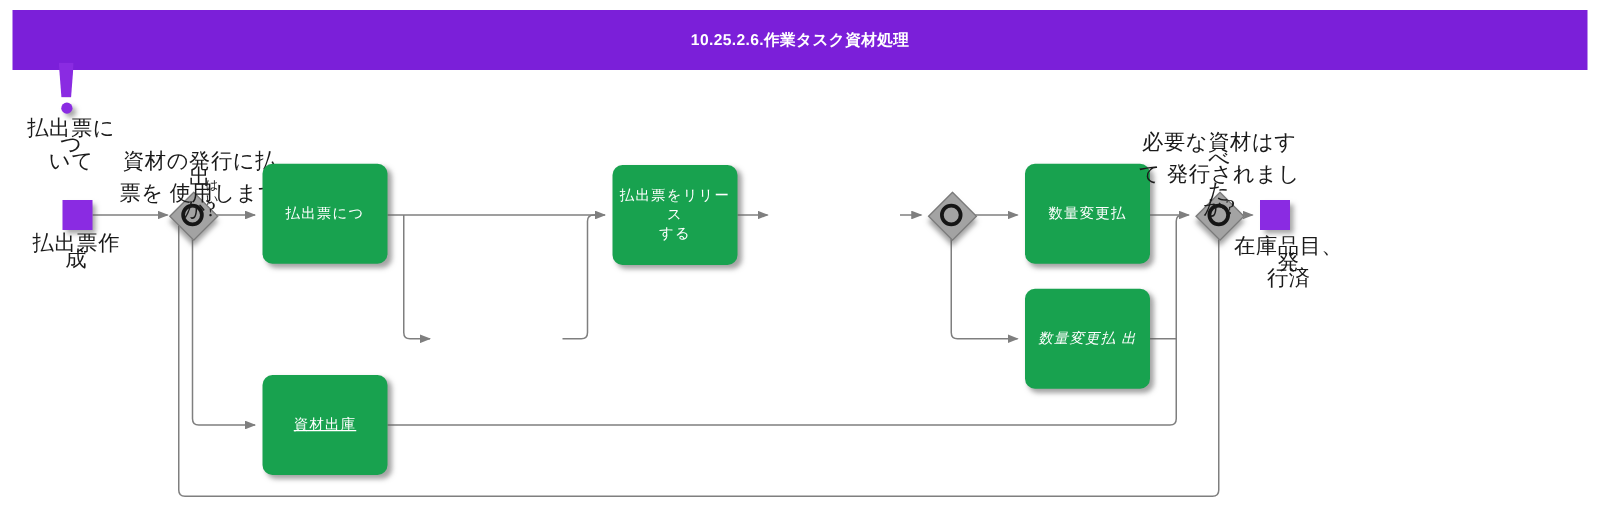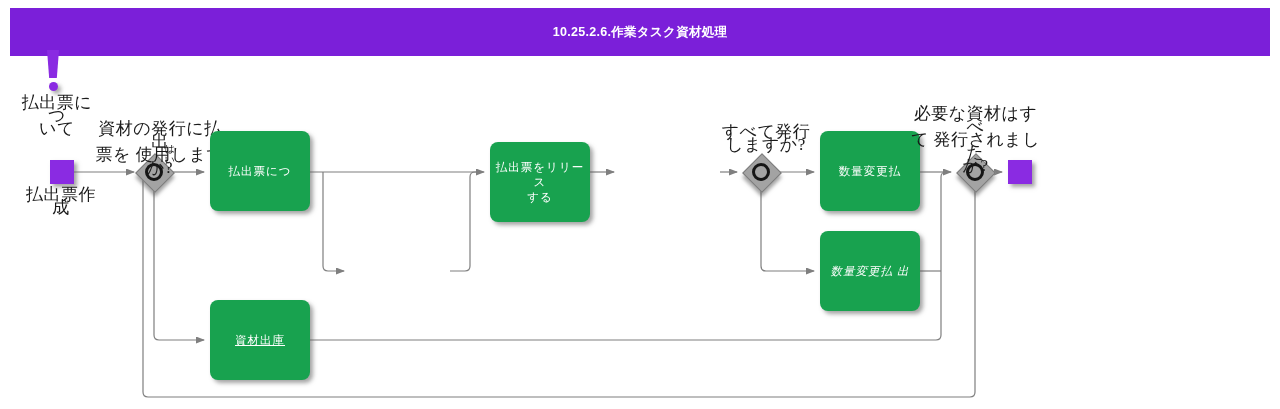--- a/index.html
+++ b/index.html
@@ -109,37 +109,37 @@
     <div class="dshape"></div>
     <div class="dcircle"></div>
   </div>
   <div class="lbl" style="left:95px;top:122px;width:130px;">資材の発行に払出
 票を 使用しますか?</div>
   <div class="lbl small" style="left:163px;top:143px;width:14px;">は
 い</div>
 
   <div class="task" style="left:210px;top:131px;">払出票につ</div>
   <div class="task" style="left:210px;top:300px;text-decoration:underline;">資材出庫</div>
-  <div class="task" style="left:490px;top:142px;">払出票をリリース
+  <div class="task" style="left:490px;top:132px;">払出票をリリース
 する</div>
 
   <div class="gateway" style="left:741px;top:152px;">
     <div class="dshape"></div>
     <div class="dcircle"></div>
   </div>
-  <div class="lbl" style="left:706px;top:125px;width:120px;">すべて発行
-しますか?</div>
   <div class="lbl" style="left:820px;top:152px;width:30px;">はい</div>
 
   <div class="task" style="left:820px;top:131px;">数量変更払</div>
   <div class="task" style="left:820px;top:231px;font-style:italic;">数量変更払 出</div>
 
   <div class="gateway" style="left:955px;top:152px;">
     <div class="dshape"></div>
     <div class="dcircle"></div>
   </div>
   <div class="lbl" style="left:908px;top:107px;width:135px;">必要な資材はすべ
 て 発行されました
 か?</div>
 
   <div class="event-square" style="left:1008px;top:160px;"></div>
+  <div class="lbl" style="left:986px;top:190px;width:90px;">在庫品目、発
+行済</div>
 
 </div>
 
 </body></html>

